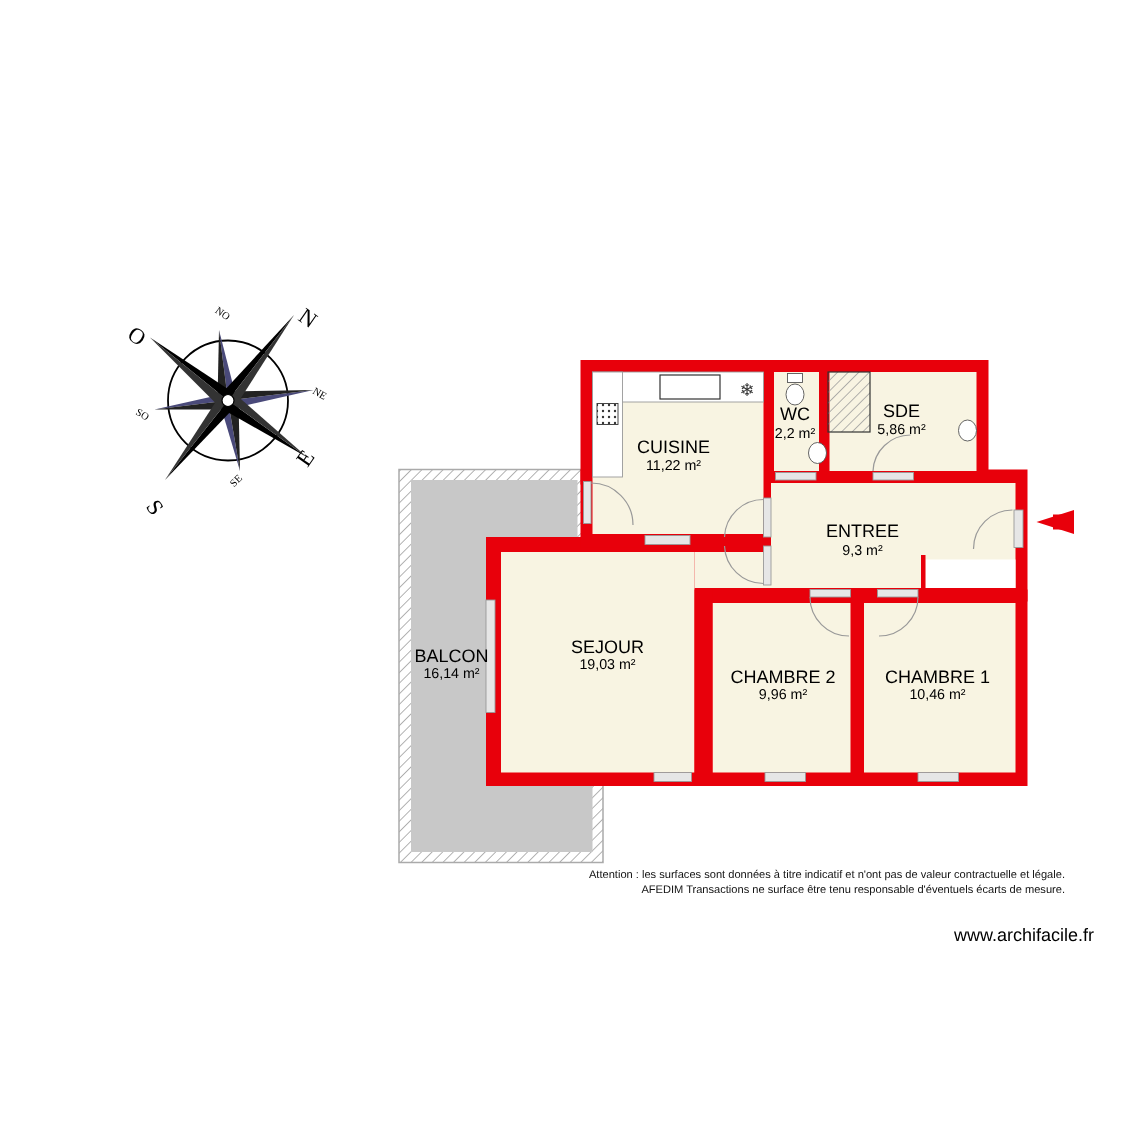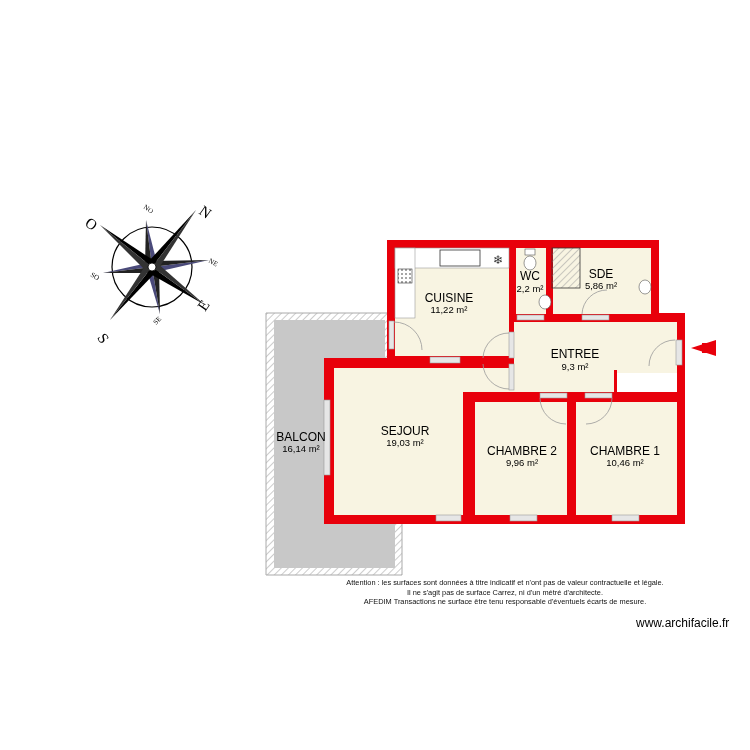--- a/index.html
+++ b/index.html
@@ -1,19 +1,19 @@
 <!DOCTYPE html>
 <html><head>
 <meta charset="utf-8">
 <style>
   html, body { margin:0; padding:0; background:#ffffff; }
   body { width:750px; height:750px; position:relative; overflow:hidden; font-family:"Liberation Sans", sans-serif; }
   #plan { position:absolute; left:0; top:0; }
   .room-label { font-family:"Liberation Sans", sans-serif; fill:#000; }
-  .disclaimer { position:absolute; left:300px; top:578px; width:410px; text-align:center; font-size:7.4px; line-height:9.6px; color:#111; }
+  .disclaimer { position:absolute; left:300px; top:578px; width:410px; text-align:right; font-size:7.4px; line-height:9.6px; color:#111; }
   .website { position:absolute; left:636px; top:616px; font-size:12px; color:#000; }
 </style>
 </head>
 <body>
 
 <svg id="plan" width="750" height="750" viewBox="0 0 750 750">
   <defs>
     <pattern id="hatch" width="5" height="5" patternUnits="userSpaceOnUse" patternTransform="rotate(45)">
       <line x1="0" y1="0" x2="0" y2="5" stroke="#999" stroke-width="1"></line>
     </pattern>
@@ -142,17 +142,16 @@
     <text x="522" y="466" text-anchor="middle" font-size="9.5">9,96 m²</text>
     <text x="625" y="455" text-anchor="middle" font-size="12">CHAMBRE 1</text>
     <text x="625" y="466" text-anchor="middle" font-size="9.5">10,46 m²</text>
     <text x="301" y="441" text-anchor="middle" font-size="12">BALCON</text>
     <text x="301" y="452" text-anchor="middle" font-size="9.5">16,14 m²</text>
   </g>
 </svg>
 
 <div class="disclaimer">
   <div>Attention : les surfaces sont données à titre indicatif et n'ont pas de valeur contractuelle et légale.</div>
-  <div>Il ne s'agit pas de surface Carrez, ni d'un métré d'architecte.</div>
   <div>AFEDIM Transactions ne surface être tenu responsable d'éventuels écarts de mesure.</div>
 </div>
 
 <div class="website">www.archifacile.fr</div>
 
 </body></html>

